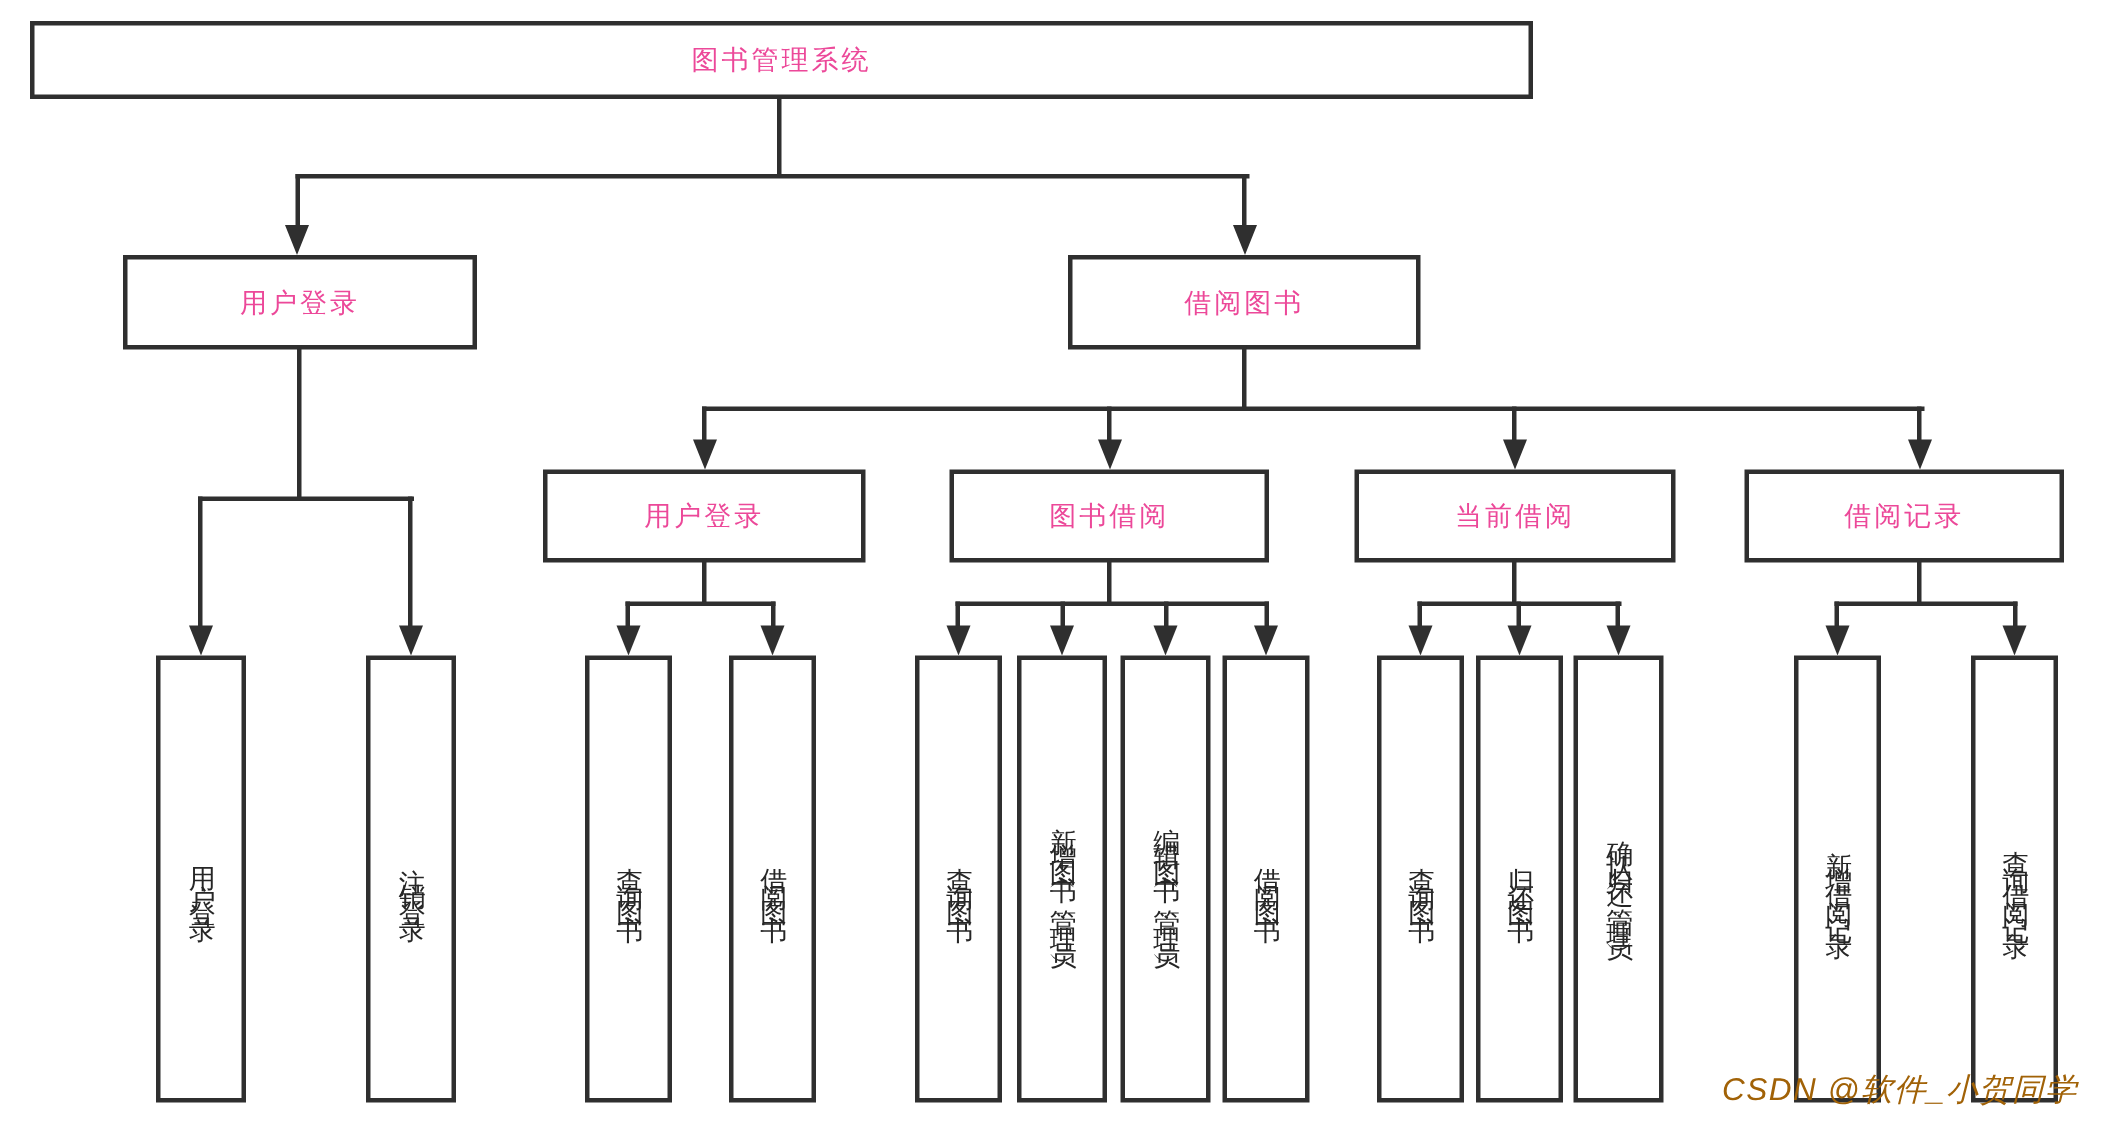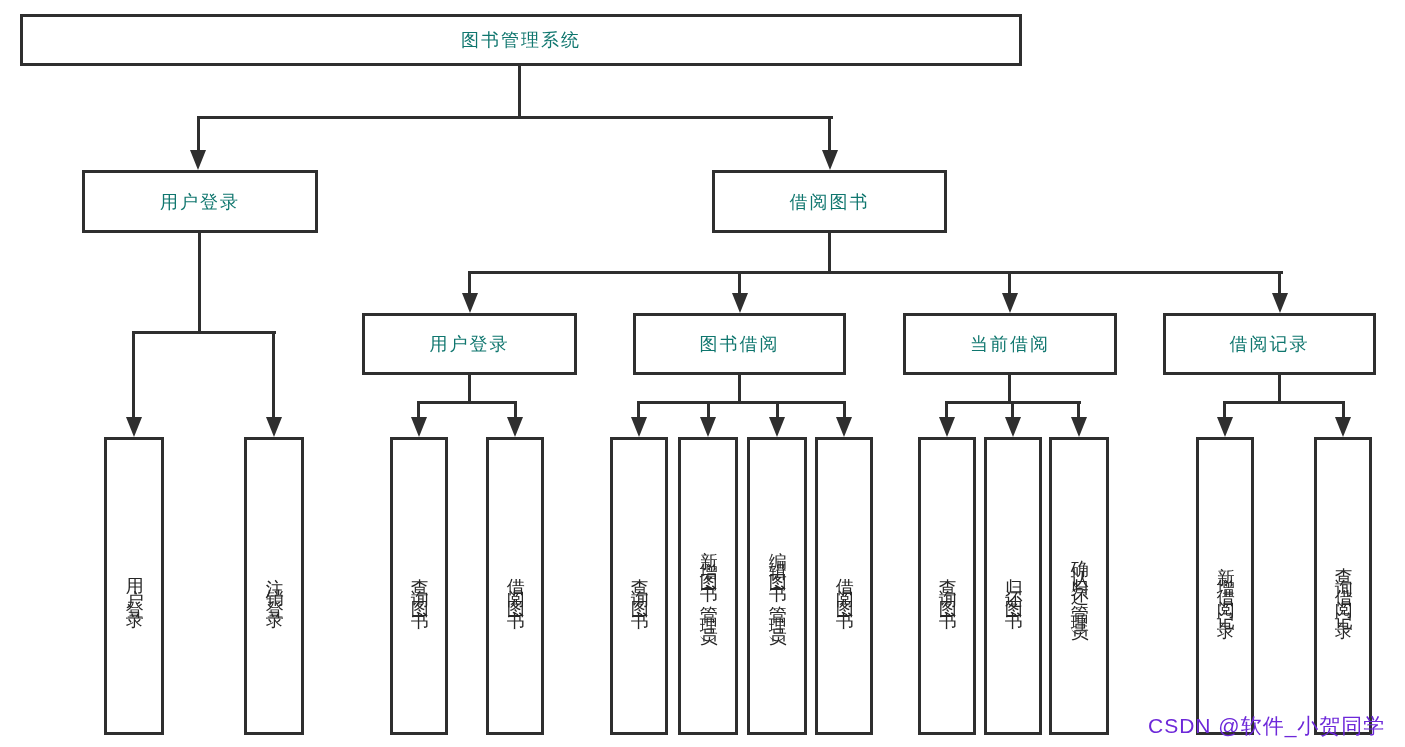--- a/index.html
+++ b/index.html
@@ -14,21 +14,21 @@
     position:absolute;
     box-sizing:border-box;
     border:3px solid #2f2f2f;
     background:#ffffff;
     display:flex;
     align-items:center;
     justify-content:center;
   }
   .label {
     font-size:18px;
-    color:#0f766e;
+    color:#ec4899;
     letter-spacing:2px;
     white-space:nowrap;
   }
   .vlabel {
     writing-mode:vertical-rl;
     text-orientation:mixed;
     font-size:18px;
     color:#262626;
     letter-spacing:11px;
     line-height:1.2;
@@ -39,24 +39,25 @@
   .ah {
     position:absolute; width:0; height:0;
     border-left:8px solid transparent;
     border-right:8px solid transparent;
     border-top:20px solid #2f2f2f;
   }
   .wm {
     position:absolute;
     left:1148px; top:712px;
     font-size:21px;
-    color:#6d28d9;
+    color:#a16207;
     letter-spacing:1px;
     white-space:nowrap;
     z-index:5;
+    font-style:italic;
   }
 </style>
 </head>
 <body>
 
 <div class="canvas">
 
   <div class="box" style="left:20px; top:14px; width:1002px; height:52px;">
     <span class="label">图书管理系统</span>
   </div>

